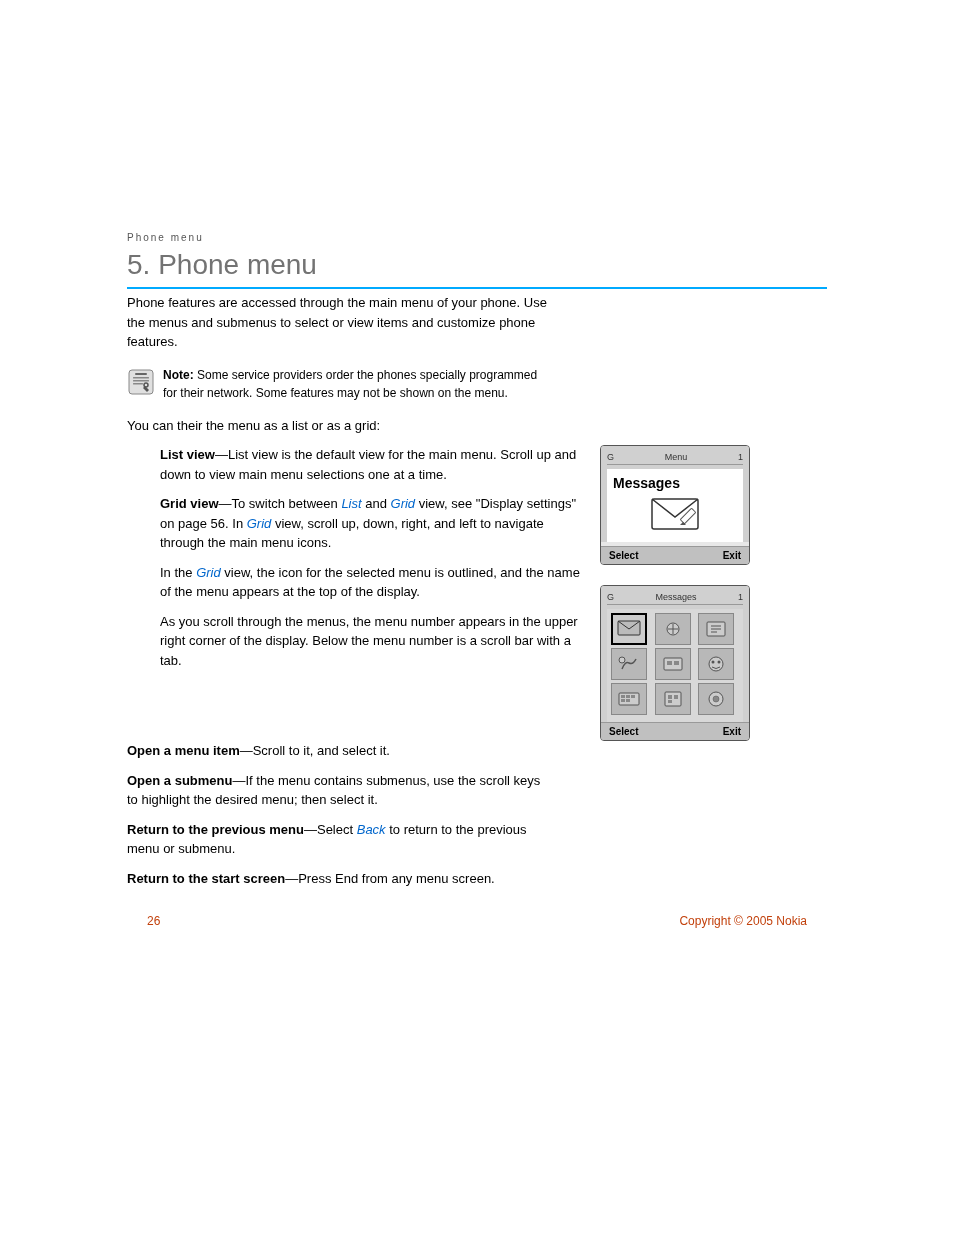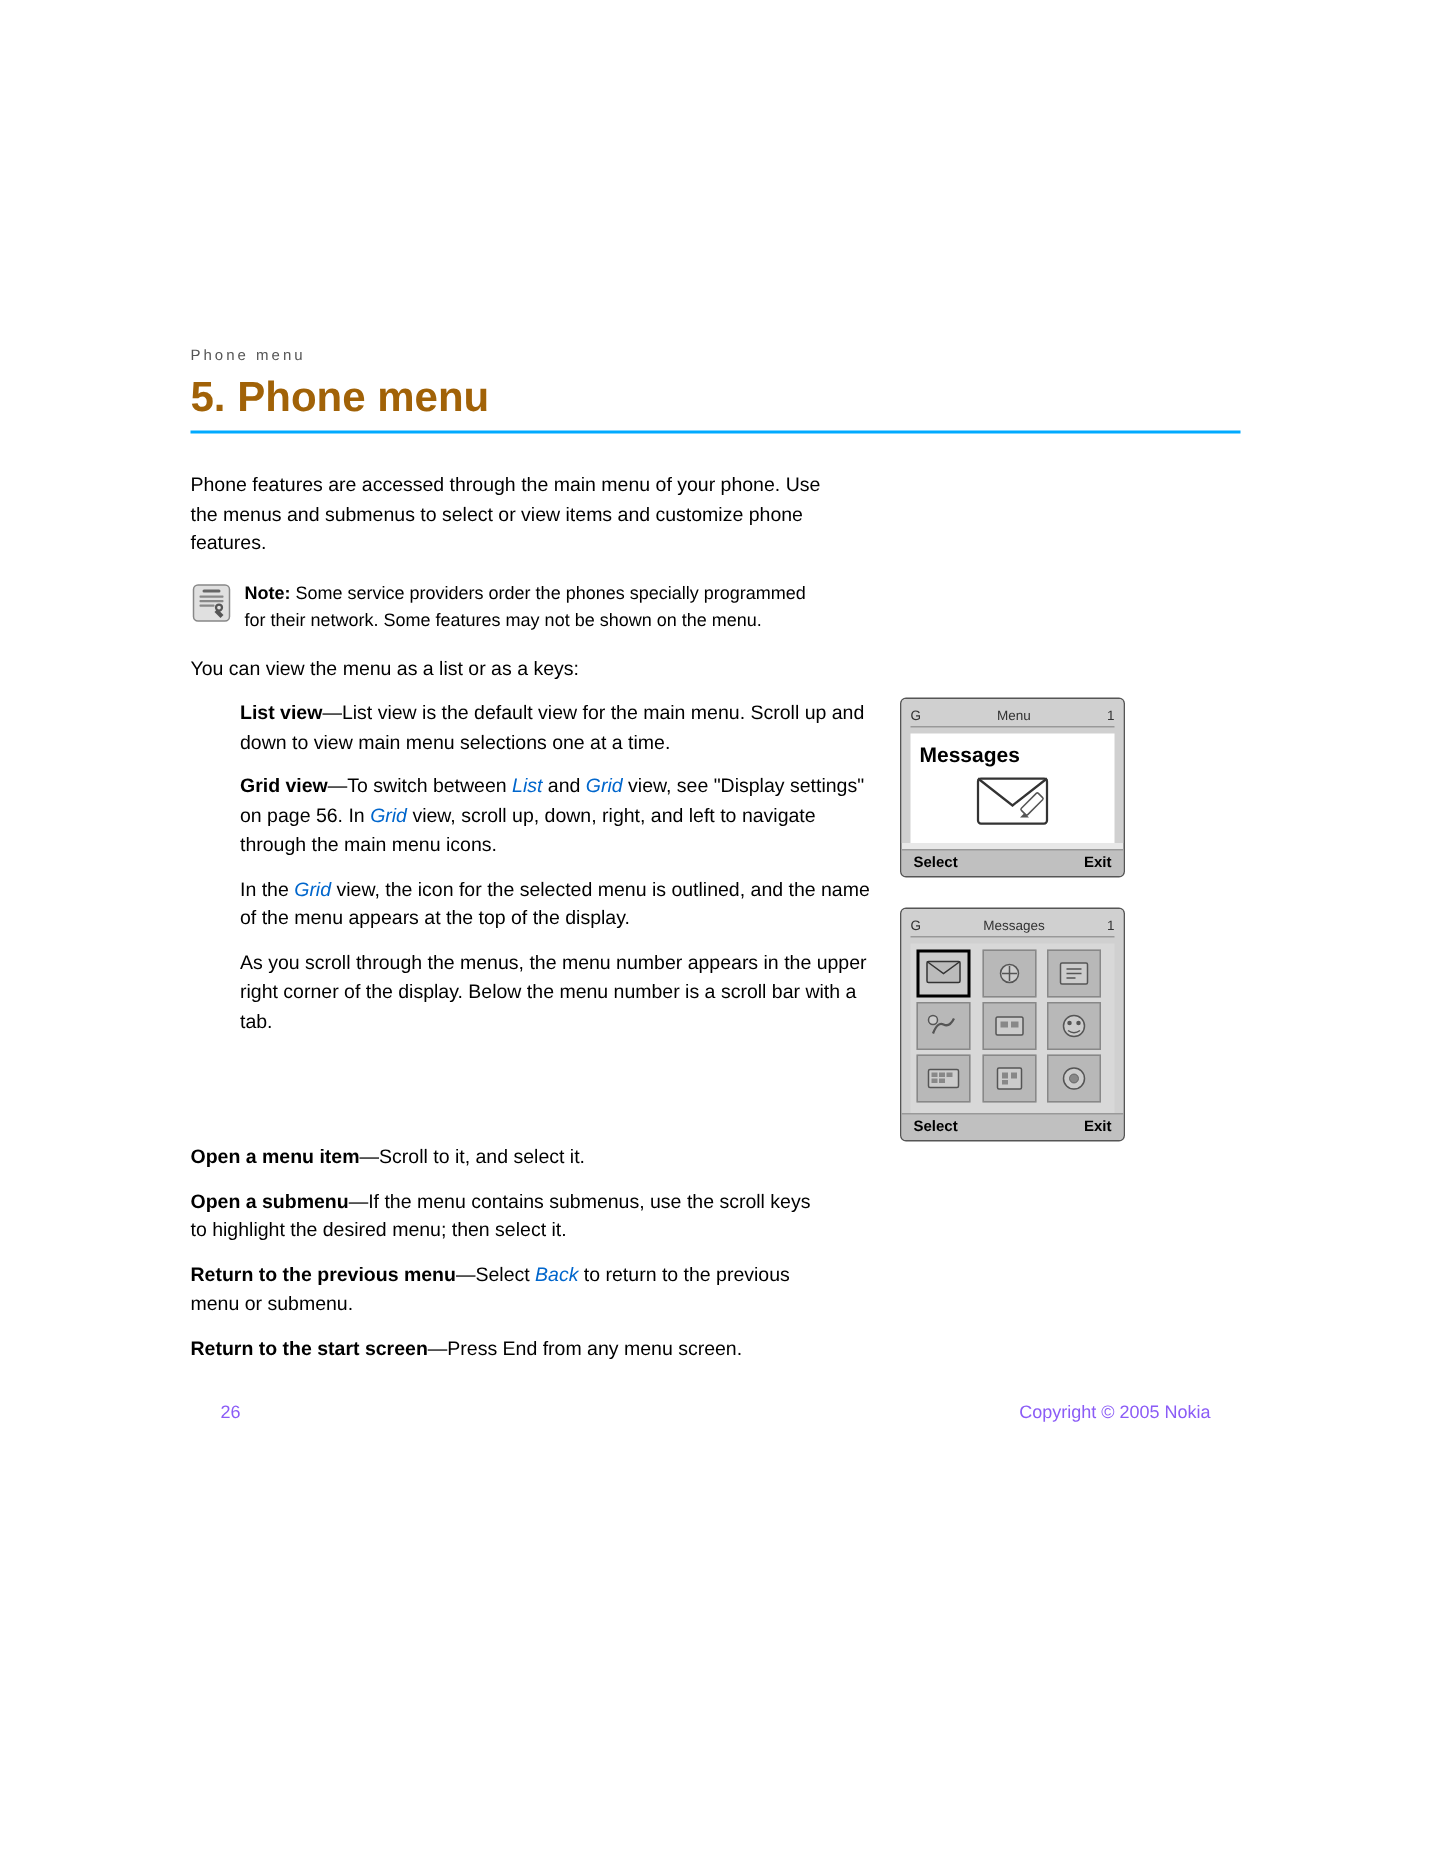--- a/index.html
+++ b/index.html
@@ -31,25 +31,25 @@
     .chapter-label {
       font-size: 10px;
       letter-spacing: 2px;
       color: #555;
       margin-bottom: 6px;
       font-family: Arial, Helvetica, sans-serif;
     }
 
     .chapter-title {
       font-size: 28px;
-      font-weight: bold;
-      color: #a16207;
+      font-weight: normal;
+      color: #737373;
       border-bottom: 2px solid #00aaff;
       padding-bottom: 6px;
-      margin-bottom: 24px;
+      margin-bottom: 4px;
     }
 
     .intro-text {
       font-size: 13px;
       line-height: 1.5;
       margin-bottom: 14px;
       max-width: 420px;
     }
 
     .note-box {
@@ -217,21 +217,21 @@
     }
 
     .footer {
       position: absolute;
       bottom: 30px;
       left: 0;
       right: 0;
       display: flex;
       justify-content: space-between;
       font-size: 12px;
-      color: #8b5cf6;
+      color: #c2410c;
       padding: 0 20px;
       width: 700px;
     }
   </style>
 </head>
 <body>
 
 <div class="page">
   <div class="content-area">
 
@@ -256,21 +256,21 @@
           <circle cx="19" cy="17" r="2" fill="none" stroke="#555" stroke-width="1.5"></circle>
         </svg>
       </div>
       <div class="note-text">
         <strong>Note:</strong>
         <span>Some service providers order the phones specially programmed for their network. Some features may not be shown on the menu.</span>
       </div>
     </div>
 
 
-    <p class="body-text">You can view the menu as a list or as a keys:</p>
+    <p class="body-text">You can their the menu as a list or as a grid:</p>
 
     <div class="main-layout">
 
       <div class="text-column">
 
         <p class="body-text">
           <span class="bold-term">List view</span><span>—</span><span>List view is the default view for the main menu. Scroll up and down to view main menu selections one at a time.</span>
         </p>
 
         <p class="body-text">

